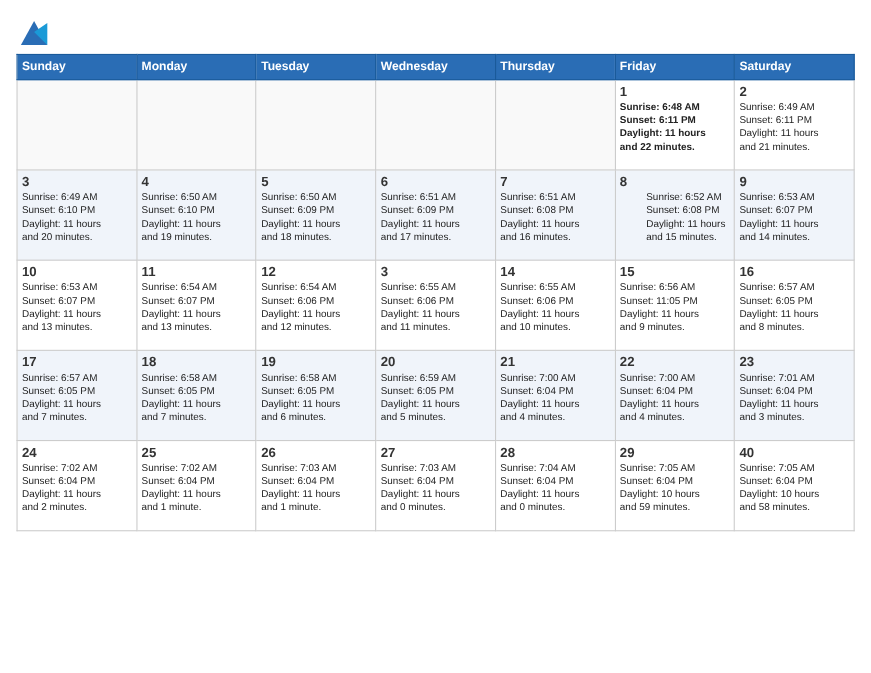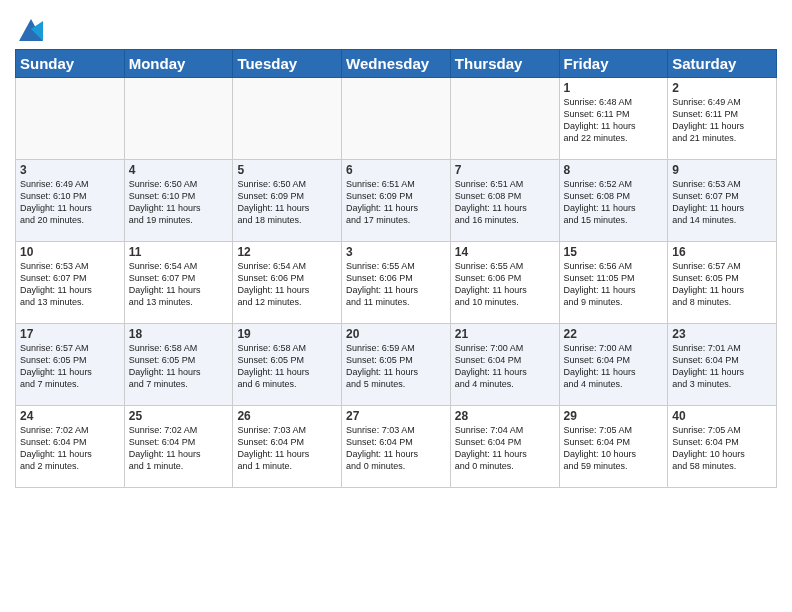--- a/index.html
+++ b/index.html
@@ -54,21 +54,21 @@
       color: #555;
     }
     table {
       width: 100%;
       border-collapse: collapse;
       table-layout: fixed;
     }
     thead tr th {
       background-color: #2a6db5;
       color: #fff;
-      font-size: 15px;
+      font-size: 11px;
       font-weight: bold;
       padding: 5px 4px;
       text-align: left;
       border: 1px solid #1a5a9a;
     }
     tbody tr td {
       vertical-align: top;
       border: 1px solid #ccc;
       padding: 3px 4px;
       height: 82px;
@@ -128,21 +128,21 @@
   </thead>
   <tbody id="calendar-body">
       <tr>
         <td class="empty-cell"></td>
         <td class="empty-cell"></td>
         <td class="empty-cell"></td>
         <td class="empty-cell"></td>
         <td class="empty-cell"></td>
         <td>
           <span class="day-number">1</span>
-          <div class="cell-info" style="white-space: pre-line;">Sunrise: 6:48 AM
+          <div class="cell-info" style="white-space: pre-line; font-weight: bold;">Sunrise: 6:48 AM
 Sunset: 6:11 PM
 Daylight: 11 hours
 and 22 minutes.</div>
         </td>
         <td>
           <span class="day-number">2</span>
           <div class="cell-info" style="white-space: pre-line;">Sunrise: 6:49 AM
 Sunset: 6:11 PM
 Daylight: 11 hours
 and 21 minutes.</div>
@@ -179,21 +179,21 @@
         </td>
         <td>
           <span class="day-number">7</span>
           <div class="cell-info" style="white-space: pre-line;">Sunrise: 6:51 AM
 Sunset: 6:08 PM
 Daylight: 11 hours
 and 16 minutes.</div>
         </td>
         <td>
           <span class="day-number">8</span>
-          <div class="cell-info" style="white-space: pre-line;">Sunrise: 6:52 AM
+          <div class="cell-info" style="white-space: pre-line; margin-left: 24px;">Sunrise: 6:52 AM
 Sunset: 6:08 PM
 Daylight: 11 hours
 and 15 minutes.</div>
         </td>
         <td>
           <span class="day-number">9</span>
           <div class="cell-info" style="white-space: pre-line;">Sunrise: 6:53 AM
 Sunset: 6:07 PM
 Daylight: 11 hours
 and 14 minutes.</div>

